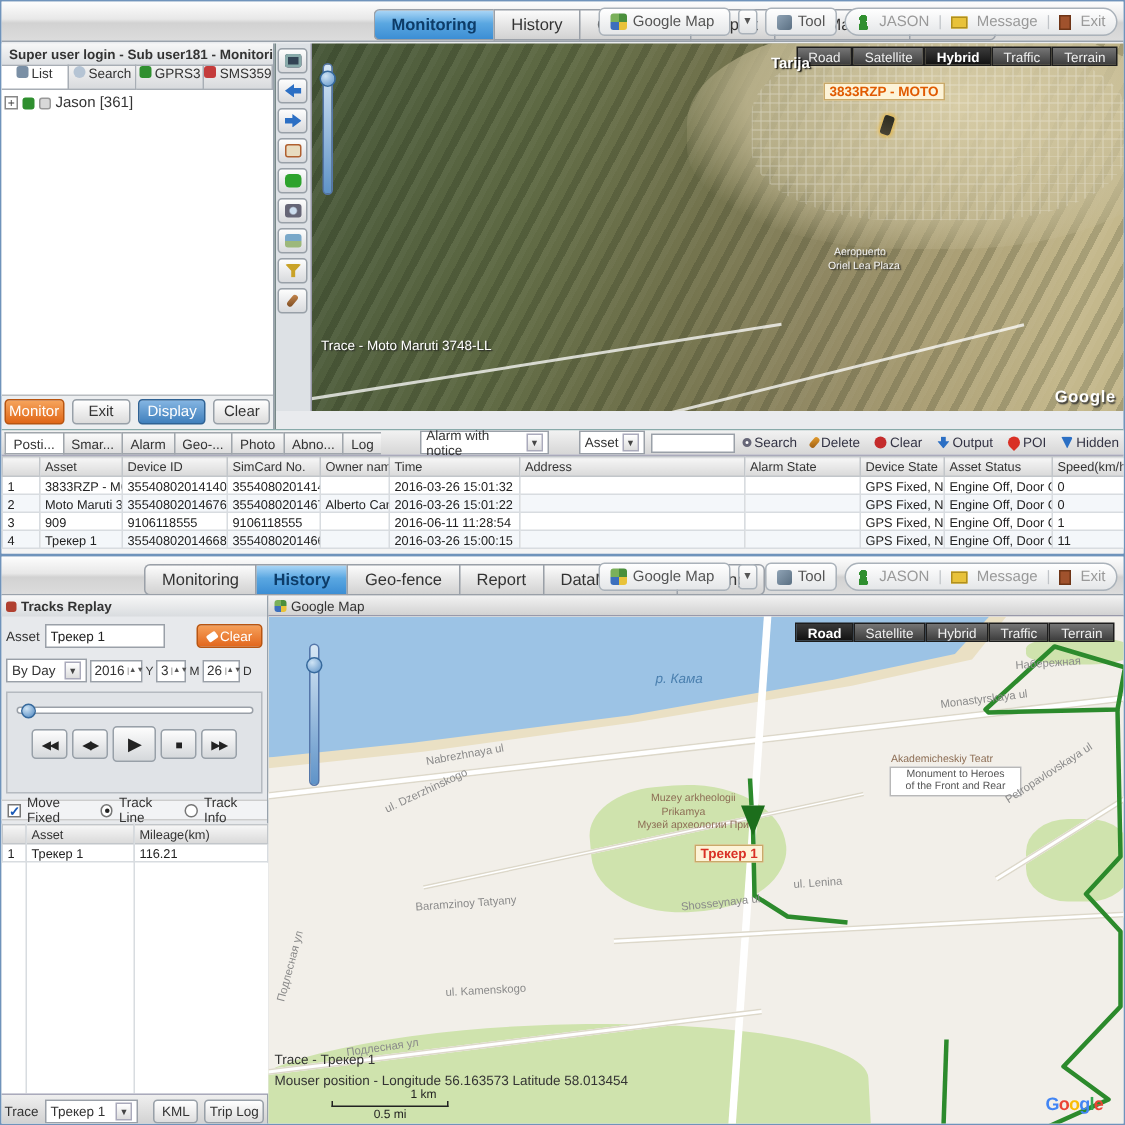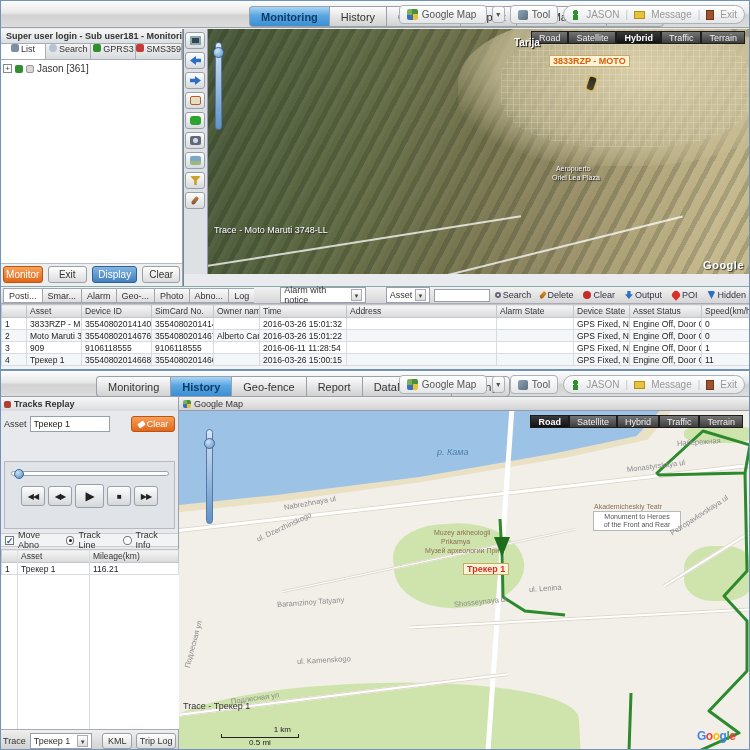--- a/index.html
+++ b/index.html
@@ -454,35 +454,56 @@
       <span>Tracks Replay</span>
     </div>
     <div class="row1">
       <span>Asset</span>
       <input class="inp" style="width: 80px;" value="Трекер 1">
       <div class="b-clear">
         <span class="eraser"></span>
         <span>Clear</span>
       </div>
     </div>
+    <div class="row2">
+      <div class="selbox" style="width:54px">
+        <span>By Day</span>
+          <span class="arr">▼</span>
+      </div>
+      <div class="spin">
+          <span class="v">2016</span>
+          <span class="updn">▲▼</span>
+        </div>
+      <span>Y</span>
+      <div class="spin">
+          <span class="v">3</span>
+          <span class="updn">▲▼</span>
+        </div>
+      <span>M</span>
+      <div class="spin">
+          <span class="v">26</span>
+          <span class="updn">▲▼</span>
+        </div>
+      <span>D</span>
+    </div>
     <div class="ctrlbox">
       <div class="hslider">
           <div class="hknob"></div>
         </div>
       <div class="pbrow">
         <div class="pb">◀◀</div>
         <div class="pb">◀▶</div>
         <div class="pb play">▶</div>
         <div class="pb">■</div>
         <div class="pb">▶▶</div>
       </div>
     </div>
     <div class="optrow">
       <span class="cb">✓</span>
-      <span>Move Abno</span>
+      <span>Move Fixed</span>
       <span class="rb on"></span>
       <span>Track Line</span>
       <span class="rb"></span>
       <span>Track Info</span>
     </div>
     <div class="bp-tablewrap">
       <table style="width:177px">
         <colgroup>
             <col style="width:16px">
             <col style="width:72px">
@@ -552,20 +573,21 @@
       <div class="vslider" style="left:27px;top:18px;height:95px">
         <div class="vknob" style="top:8px"></div>
       </div>
       <div class="monu" style="left:414px;top:100px;width:88px">
         <div>Monument to Heroes</div>
         <div>of the Front and Rear</div>
       </div>
       <div class="bmarker" style="left:284px;top:152px">Трекер 1</div>
       <div></div>
       <div class="trace-dk" style="left:4px;top:290px">Trace - Трекер 1</div>
+      <div class="trace-dk" style="left:4px;top:304px">Mouser position - Longitude 56.163573 Latitude 58.013454</div>
       <div class="scale" style="left:42px;top:314px">
         <div style="text-align:right;padding-right:8px">1 km</div>
         <div class="bar"></div>
         <div style="text-align:center">0.5 mi</div>
       </div>
       <div class="glogo" style="left:518px;top:318px"><span>G</span><span>o</span><span>o</span><span>g</span><span>l</span><span>e</span></div>
     <span class="mlabel water-lb" style="left: 258px; top: 36px;">р. Кама</span>
         <span class="mlabel street" style="left: 498px; top: 28px; transform: rotate(-4deg);">Набережная</span>
         <span class="mlabel street" style="left: 448px; top: 54px; transform: rotate(-7deg);">Monastyrskaya ul</span>
         <span class="mlabel street" style="left: 492px; top: 118px; transform: rotate(-33deg);">Petropavlovskaya ul</span>

